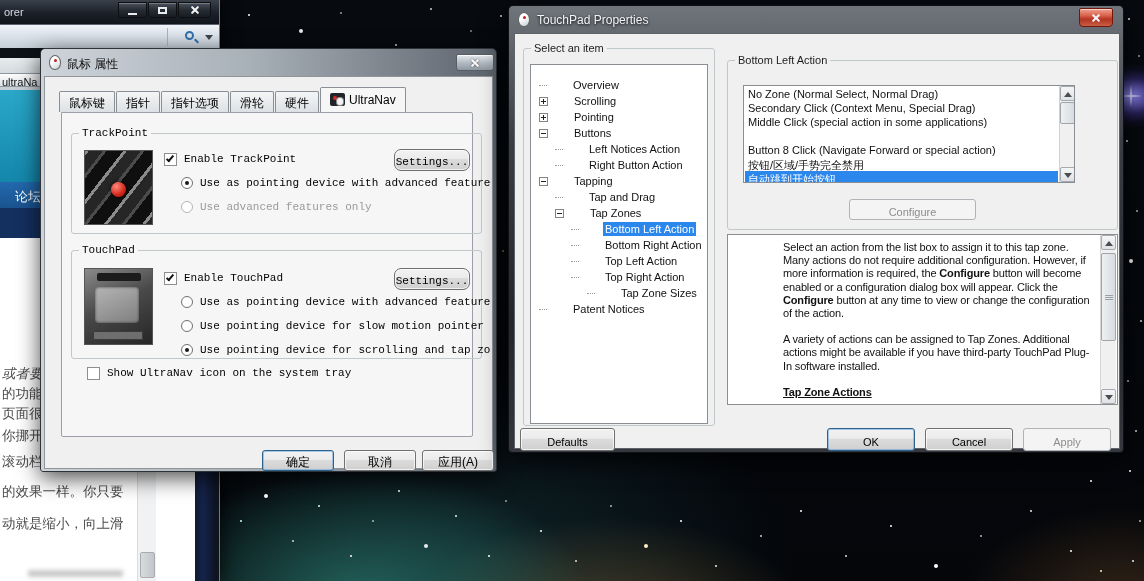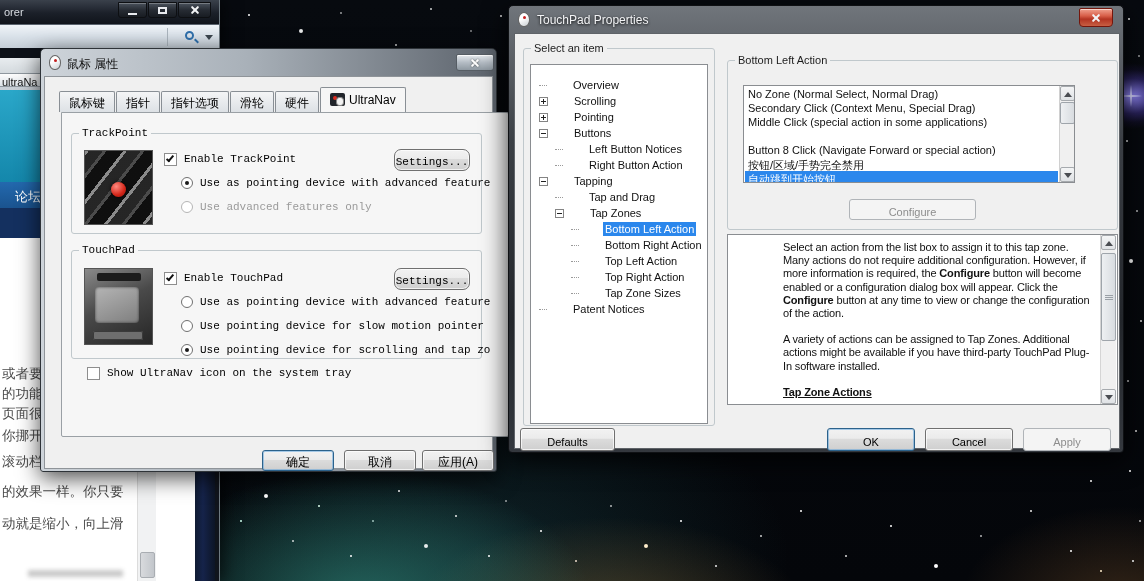--- a/index.html
+++ b/index.html
@@ -113,21 +113,21 @@
     background:linear-gradient(180deg,#e6eaee,#b4bcc4 50%,#8f99a2); box-shadow:inset 0 1px 0 rgba(255,255,255,.8); }
   .m-close .xbars:before, .m-close .xbars:after { background:#fff; box-shadow:0 0 2px rgba(0,0,0,.6); }
   .m-body { position:absolute; left:3px; top:27px; width:449px; height:393px; background:#f0f0f0; border:1px solid #8f9499; }
   .tabstrip { position:absolute; left:14px; top:9px; height:26px; display:flex; align-items:flex-end; }
   .tab { height:21px; border:1px solid #898f95; border-bottom:none; border-radius:2px 2px 0 0;
     background:linear-gradient(180deg,#f4f5f6,#dde1e5); font-size:12px; padding:3px 9px 0 9px; margin-right:1px; white-space:nowrap; }
   .tab.active { height:25px; background:#f6f6f6; padding-top:5px; position:relative; z-index:2; display:flex; align-items:flex-start; }
   .unav-ic { width:15px; height:13px; background:#20242a; border-radius:2px; margin-right:4px; position:relative; }
   .unav-ic:before { content:""; position:absolute; left:3px; top:3px; width:4px; height:4px; border-radius:50%; background:#d92b20; }
   .unav-ic:after { content:""; position:absolute; right:1px; bottom:0px; width:6px; height:7px; border-radius:45%; background:#f2f2f2; border:1px solid #888; }
-  .tabpage { position:absolute; left:16px; top:35px; width:448px; height:325px; background:#f6f6f6; border:1px solid #9aa0a5; border-radius:0 2px 2px 2px; }
+  .tabpage { position:absolute; left:16px; top:35px; width:412px; height:325px; background:#f6f6f6; border:1px solid #9aa0a5; border-radius:0 2px 2px 2px; }
   .tabpage fieldset { left:9px; width:411px; background:transparent; }
   #grp-trackpoint { top:14px; height:107px; }
   #grp-touchpad { top:131px; height:115px; }
   .tabpage legend, .tabpage .lbl, .tabpage .w7btn { font-size:11px; }
   .g-img { position:absolute; left:12px; width:69px; }
   .tp-keys { top:11px; height:75px; background:
       repeating-linear-gradient(128deg, rgba(160,160,160,.85) 0 3px, rgba(40,40,40,.9) 3px 14px, rgba(90,90,90,.8) 14px 17px, rgba(15,15,15,.95) 17px 30px),
       #111; border:1px solid #555; }
   .tp-keys .reddot { position:absolute; left:26px; top:31px; width:15px; height:15px; border-radius:50%;
     background:radial-gradient(circle at 35% 30%, #ff8a80, #d32518 60%, #8e150c); box-shadow:0 0 4px rgba(0,0,0,.8); }
@@ -208,21 +208,21 @@
     <div class="b-band-light"></div>
     <div class="b-tabrow"></div>
     <div class="page-tab"><span>ultraNa</span></div>
     <div class="page-teal"></div>
     <div class="page-nav">
       <span>论坛</span>
     </div>
     <div class="page-nav2"></div>
     <div class="page-white">
       <div id="frags">
-          <div class="frag" style="top: 127px;">或者要</div>
+          <div class="frag" style="top: 127px; font-style: italic;">或者要</div>
           <div class="frag" style="top: 147px;">的功能</div>
           <div class="frag" style="top: 167px;">页面很长</div>
           <div class="frag" style="top: 189px;">你挪开手</div>
           <div class="frag" style="top: 215px;">滚动栏</div>
           <div class="frag" style="top: 245px;">的效果一样。你只要</div>
           <div class="frag" style="top: 277px;">动就是缩小，向上滑</div>
         </div>
       <div class="blur-line"></div>
     </div>
     <div class="b-scroll">
@@ -344,21 +344,21 @@
             <div class="trow" style="top: 44px; left: 8px;">
               <span class="expander plus"></span>
               <span class="tsel">Pointing</span>
             </div>
             <div class="trow" style="top: 60px; left: 8px;">
               <span class="expander"></span>
               <span class="tsel">Buttons</span>
             </div>
             <div class="trow" style="top: 76px; left: 24px;">
               <span class="dashc"></span>
-              <span class="tsel">Left Button Notices</span>
+              <span class="tsel">Left Notices Action</span>
             </div>
             <div class="trow" style="top: 92px; left: 24px;">
               <span class="dashc"></span>
               <span class="tsel">Right Button Action</span>
             </div>
             <div class="trow" style="top: 108px; left: 8px;">
               <span class="expander"></span>
               <span class="tsel">Tapping</span>
             </div>
             <div class="trow" style="top: 124px; left: 24px;">
@@ -378,21 +378,21 @@
               <span class="tsel">Bottom Right Action</span>
             </div>
             <div class="trow" style="top: 188px; left: 40px;">
               <span class="dashc"></span>
               <span class="tsel">Top Left Action</span>
             </div>
             <div class="trow" style="top: 204px; left: 40px;">
               <span class="dashc"></span>
               <span class="tsel">Top Right Action</span>
             </div>
-            <div class="trow" style="top: 220px; left: 40px;">
+            <div class="trow" style="top: 220px; left: 56px;">
               <span class="dashc"></span>
               <span class="tsel">Tap Zone Sizes</span>
             </div>
             <div class="trow" style="top: 236px; left: 8px;">
               <span class="dashc"></span>
               <span class="tsel">Patent Notices</span>
             </div>
           </div>
       </fieldset>
       <fieldset id="grp-action">

